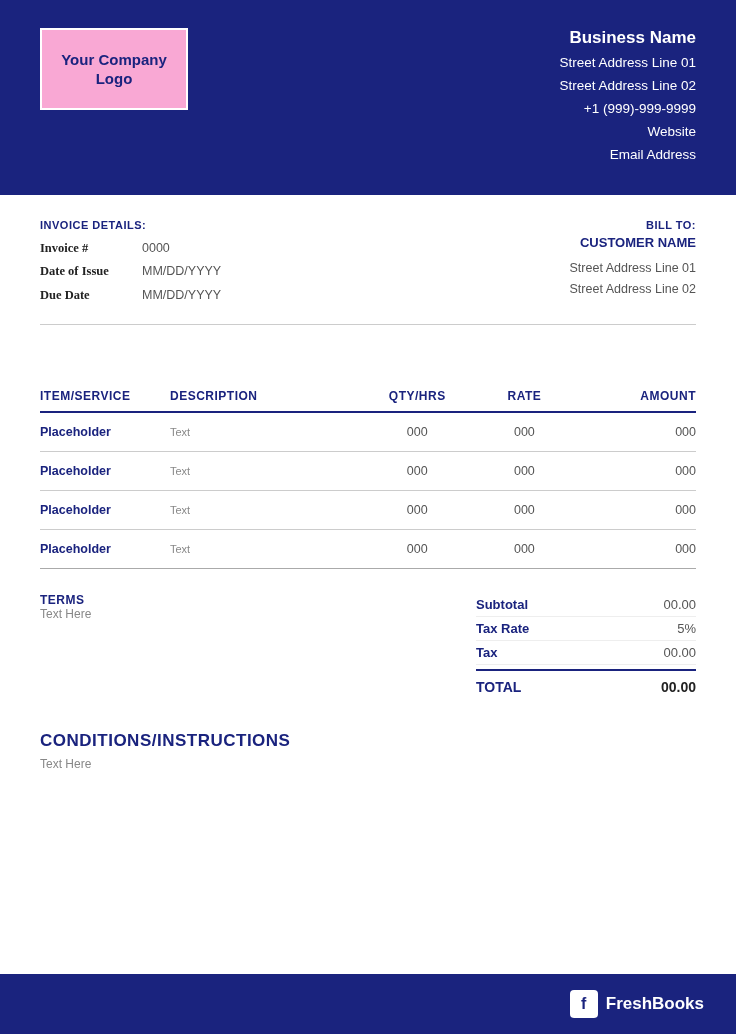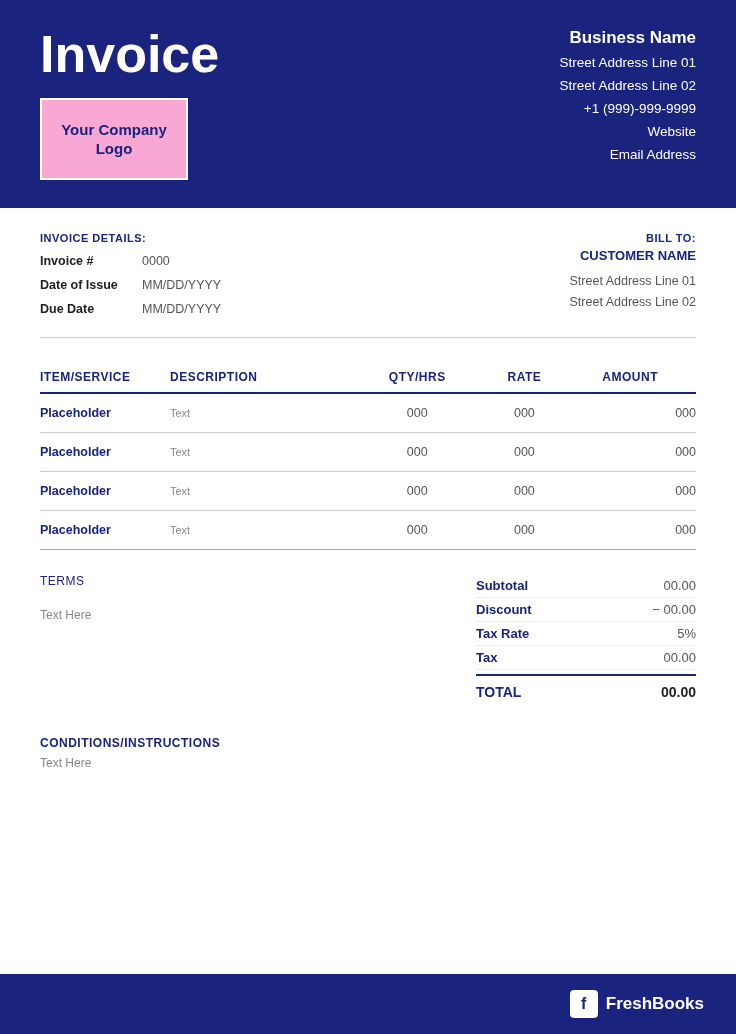--- a/index.html
+++ b/index.html
@@ -74,20 +74,21 @@
     .detail-row {
       display: flex;
       gap: 12px;
       font-size: 12.5px;
       line-height: 1.9;
     }
     .detail-row .detail-key {
       font-weight: 600;
       color: #222;
       min-width: 90px;
+      font-family: Liberation Serif, serif;
     }
     .detail-row .detail-val {
       color: #555;
       font-weight: 400;
     }
 
     .bill-to-section {
       text-align: right;
     }
     .bill-to-label {
@@ -116,31 +117,32 @@
       margin: 0 40px;
     }
 
     
     .table-section {
       padding: 24px 40px 0 40px;
     }
     .invoice-table {
       width: 100%;
       border-collapse: collapse;
+      margin-top: 32px;
     }
     .invoice-table thead tr th {
       font-size: 12px;
       font-weight: 800;
       color: #1a237e;
       letter-spacing: 0.5px;
       padding: 8px 0 8px 0;
       text-align: left;
       border-bottom: 2.5px solid #1a237e;
     }
-    .invoice-table thead tr th.right { text-align: center; }
+    .invoice-table thead tr th.right { text-align: right; }
     .invoice-table thead tr th.center { text-align: center; }
 
     .invoice-table tbody tr {
       border-bottom: 1px solid #ccc;
     }
     .invoice-table tbody tr td {
       padding: 12px 0;
       font-size: 12.5px;
       vertical-align: middle;
     }
@@ -171,24 +173,24 @@
       padding: 24px 40px 16px 40px;
       display: flex;
       justify-content: space-between;
       align-items: flex-start;
     }
     .terms-left {
       max-width: 300px;
     }
     .terms-title {
       font-size: 12px;
-      font-weight: 400;
+      font-weight: 700;
       color: #1a237e;
       letter-spacing: 0.5px;
-      margin-bottom: 20px;
+      margin-bottom: 0;
     }
     .terms-text {
       font-size: 12px;
       color: #888;
     }
 
     .totals-right {
       min-width: 220px;
     }
     .totals-row {
@@ -220,21 +222,21 @@
       font-size: 14px;
       font-weight: 700;
       color: #222;
     }
 
     
     .conditions-section {
       padding: 16px 40px 24px 40px;
     }
     .conditions-title {
-      font-size: 12px;
+      font-size: 17px;
       font-weight: 800;
       color: #1a237e;
       letter-spacing: 0.5px;
       margin-bottom: 6px;
     }
     .conditions-text {
       font-size: 12px;
       color: #888;
     }
 
@@ -281,21 +283,20 @@
       flex: 1;
     }
   </style>
 </head>
 <body>
 
 <div class="page-wrapper">
 
   <div class="header">
     <div class="header-left">
-      <div class="invoice-title">Invoice</div>
       <div class="logo-box">Your Company Logo</div>
     </div>
     <div class="header-right">
       <div class="business-name">Business Name</div>
       <div class="info-line">Street Address Line 01</div>
       <div class="info-line">Street Address Line 02</div>
       <div class="info-line">+1 (999)-999-9999</div>
       <div class="info-line">Website</div>
       <div class="info-line">Email Address</div>
     </div>
@@ -377,24 +378,20 @@
       <div class="terms-left">
         <div class="terms-title">TERMS</div>
         <div class="terms-text">Text Here</div>
       </div>
       <div class="totals-right">
         <div class="totals-row">
           <span class="tot-label">Subtotal</span>
           <span class="tot-val">00.00</span>
         </div>
         <div class="totals-row">
-          <span class="tot-label">Discount</span>
-          <span class="tot-val">− 00.00</span>
-        </div>
-        <div class="totals-row">
           <span class="tot-label">Tax Rate</span>
           <span class="tot-val">5%</span>
         </div>
         <div class="totals-row">
           <span class="tot-label">Tax</span>
           <span class="tot-val">00.00</span>
         </div>
         <div class="totals-row total-final">
           <span class="tot-label">TOTAL</span>
           <span class="tot-val">00.00</span>

